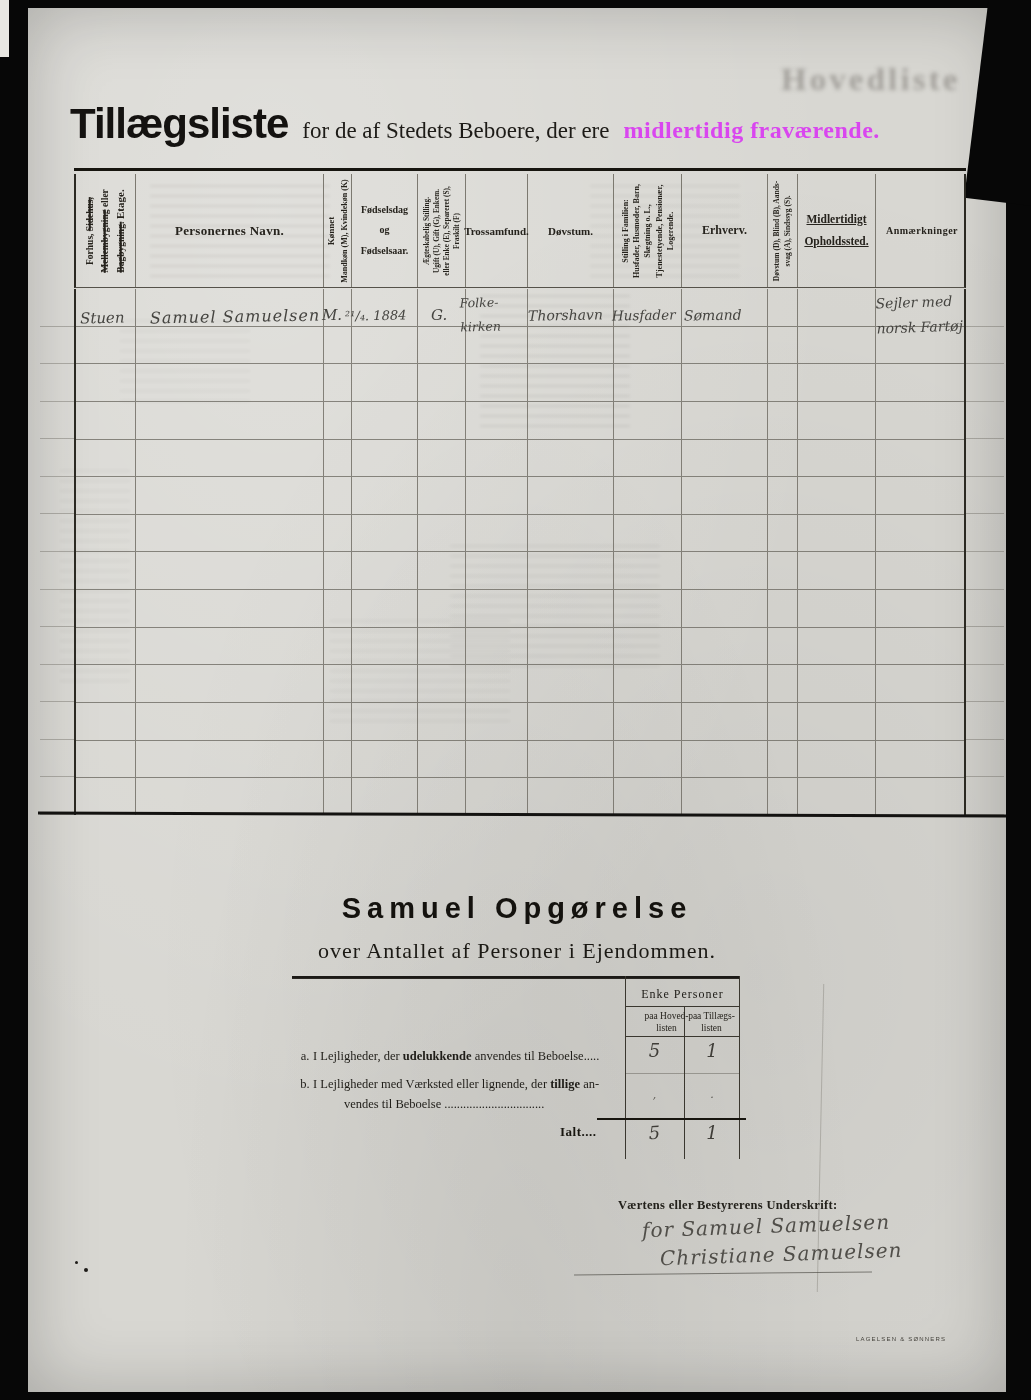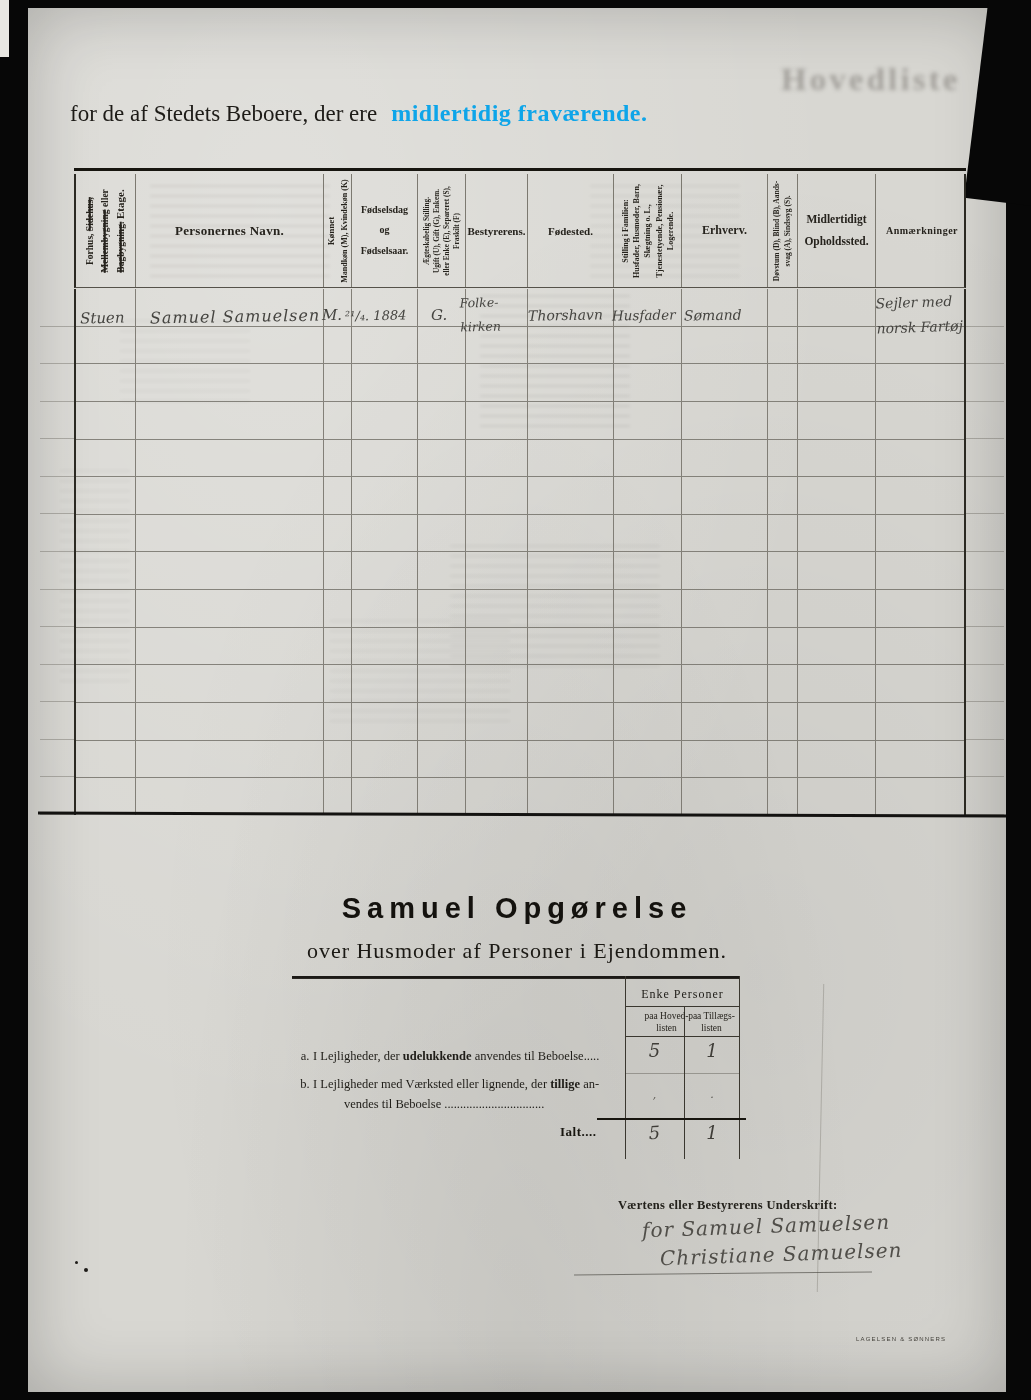--- a/index.html
+++ b/index.html
@@ -29,21 +29,21 @@
     letter-spacing: 3px; color: rgba(84,81,75,.4); filter: blur(2px);
     transform: scaleX(1.06);
   }
   
   .titlebar { position: absolute; left: 70px; top: 100px; width: 912px;
               display: flex; align-items: baseline; gap: 14px; white-space: nowrap; }
   .t-main { font-family: "Liberation Sans", sans-serif; font-weight: bold; font-size: 42px;
             letter-spacing: -1px; color: #141210; }
   .t-rest { font-family: "Liberation Serif", serif; font-size: 23px; color: #1d1b17; }
   .t-bold { font-family: "Liberation Serif", serif; font-weight: bold; font-size: 24px;
-            color: #0ea5e9; letter-spacing: .5px; text-align: center; }
+            color: #d946ef; letter-spacing: .5px; text-align: center; }
   
   :root { --cols: 60px 188px 28px 66px 48px 62px 86px 68px 86px 30px 78px 92px; }
   .tt { position: absolute; left: 74px; top: 168px; width: 892px; height: 3px;
         border-top: 2px solid #17150f; border-bottom: 1px solid #17150f; }
   .thead {
     position: absolute; left: 74px; top: 174px; width: 892px; height: 114px;
     display: grid; grid-template-columns: var(--cols);
     border-left: 2px solid #2b2922; border-right: 2px solid #2b2922;
     border-bottom: 1px solid #55524a;
   }
@@ -61,21 +61,21 @@
   .vt-fam   { font-size: 8px;  line-height: 1.4; }
   .vt-dis   { font-size: 7.5px; line-height: 1.45; }
   .struck { text-decoration: line-through; text-decoration-thickness: 1.5px; }
   .big-etage { font-size: 11px; }
   .sex-title { font-size: 9px; }
   .h-name { font-size: 13px; letter-spacing: .3px; }
   .h-birth { font-size: 10px; line-height: 2.05; white-space: pre-line; }
   .h-tros { font-size: 11px; }
   .h-sted { font-size: 11px; }
   .h-erhv { font-size: 12px; }
-  .h-oph  { font-size: 11.5px; line-height: 1.9; white-space: pre-line; font-weight: normal; font-weight: bold; }
+  .h-oph  { font-size: 11.5px; line-height: 1.9; white-space: pre-line; font-weight: normal; font-weight: bold; text-decoration: underline; }
   .h-anm  { font-size: 10px; letter-spacing: .5px; }
   .tbody {
     position: absolute; left: 74px; top: 289px; width: 892px; height: 526px;
     display: flex; flex-direction: column;
     border-left: 2px solid #2b2922; border-right: 2px solid #2b2922;
   }
   .trow { flex: 1; display: grid; grid-template-columns: var(--cols);
           border-bottom: 1px solid rgba(95,92,84,.7); }
   .trow:last-child { border-bottom: none; }
   .trow > div { border-right: 1px solid rgba(108,104,95,.8); }
@@ -133,20 +133,21 @@
   <div class="sm" style="left:480px;top:295px;width:150px;height:140px;opacity:.08;"></div>
   <div class="sm" style="left:590px;top:185px;width:150px;height:100px;opacity:.06;"></div>
   <div class="sm" style="left:60px;top:470px;width:70px;height:220px;opacity:.05;"></div>
   <div class="sm" style="left:450px;top:545px;width:210px;height:130px;opacity:.055;"></div>
   <div class="sm" style="left:120px;top:320px;width:130px;height:90px;opacity:.05;"></div>
   <div class="sm" style="left:330px;top:620px;width:180px;height:110px;opacity:.05;"></div>
 
   <div class="watermark">Hovedliste</div>
 
   <div class="titlebar">
+    <span class="t-main">Tillægsliste</span>
     <span class="t-rest">for de af Stedets Beboere, der ere</span>
     <span class="t-bold">midlertidig fraværende.</span>
   </div>
 
   <div class="tt"></div>
 
   <div class="thead">
     <div class="hc">
       <div class="vt vt-loc"><span>Forhus, </span><span class="struck">Sidehus,</span><br><span class="struck">Mellembygning</span><span> eller</span><br><span class="struck">Bagbygning.</span><span class="big-etage"> Etage.</span></div>
     </div>
@@ -156,22 +157,22 @@
     </div>
     <div class="hc h-birth">Fødselsdag
 og
 Fødselsaar.</div>
     <div class="hc">
       <div class="vt vt-mar">Ægteskabelig Stilling.
 Ugift (U), Gift (G), Enkem.
 eller Enke (E), Separeret (S),
 Fraskilt (F)</div>
     </div>
-    <div class="hc h-tros">Bestyrerens.</div>
-    <div class="hc h-sted">Fødested.</div>
+    <div class="hc h-tros">Trossamfund.</div>
+    <div class="hc h-sted">Døvstum.</div>
     <div class="hc">
       <div class="vt vt-fam">Stilling i Familien:
 Husfader, Husmoder, Barn,
 Slægtning o. L.,
 Tjenestetyende, Pensionær,
 Logerende.</div>
     </div>
     <div class="hc h-erhv">Erhverv.</div>
     <div class="hc">
       <div class="vt vt-dis">Døvstum (D), Blind (B), Aands-
@@ -393,21 +394,21 @@
     <span class="hw" style="left:460px;top:291px;font-size:12.5px;line-height:1.9;transform:rotate(-1.5deg);">Folke-
 kirken</span>
     <span class="hw" style="left:528px;top:307px;font-size:14px;transform:rotate(-1deg);">Thorshavn</span>
     <span class="hw" style="left:612px;top:307px;font-size:13.5px;transform:rotate(-1deg);">Husfader</span>
     <span class="hw" style="left:684px;top:307px;font-size:14px;transform:rotate(-1deg);">Sømand</span>
     <span class="hw" style="left:876px;top:290px;font-size:14px;line-height:1.75;transform:rotate(-2deg);">Sejler med
 norsk Fartøj</span>
   </div>
 
   <div class="sum-title">Samuel Opgørelse</div>
-  <div class="sum-sub">over Husmoder af Personer i Ejendommen.</div>
+  <div class="sum-sub">over Antallet af Personer i Ejendommen.</div>
 
   <div class="sum-rule"></div>
   <div class="ln" style="left:625px;top:976px;width:1px;height:183px;"></div>
   <div class="ln" style="left:684px;top:1006px;width:1px;height:153px;"></div>
   <div class="ln" style="left:739px;top:976px;width:1px;height:183px;"></div>
   <div class="ln" style="left:625px;top:1006px;width:115px;height:1px;"></div>
   <div class="ln" style="left:625px;top:1036px;width:115px;height:1px;"></div>
   <div class="ln" style="left:625px;top:1073px;width:115px;height:1px;opacity:.35;"></div>
   <div class="ln" style="left:597px;top:1118px;width:149px;height:2px;background:#17150f;"></div>
 

